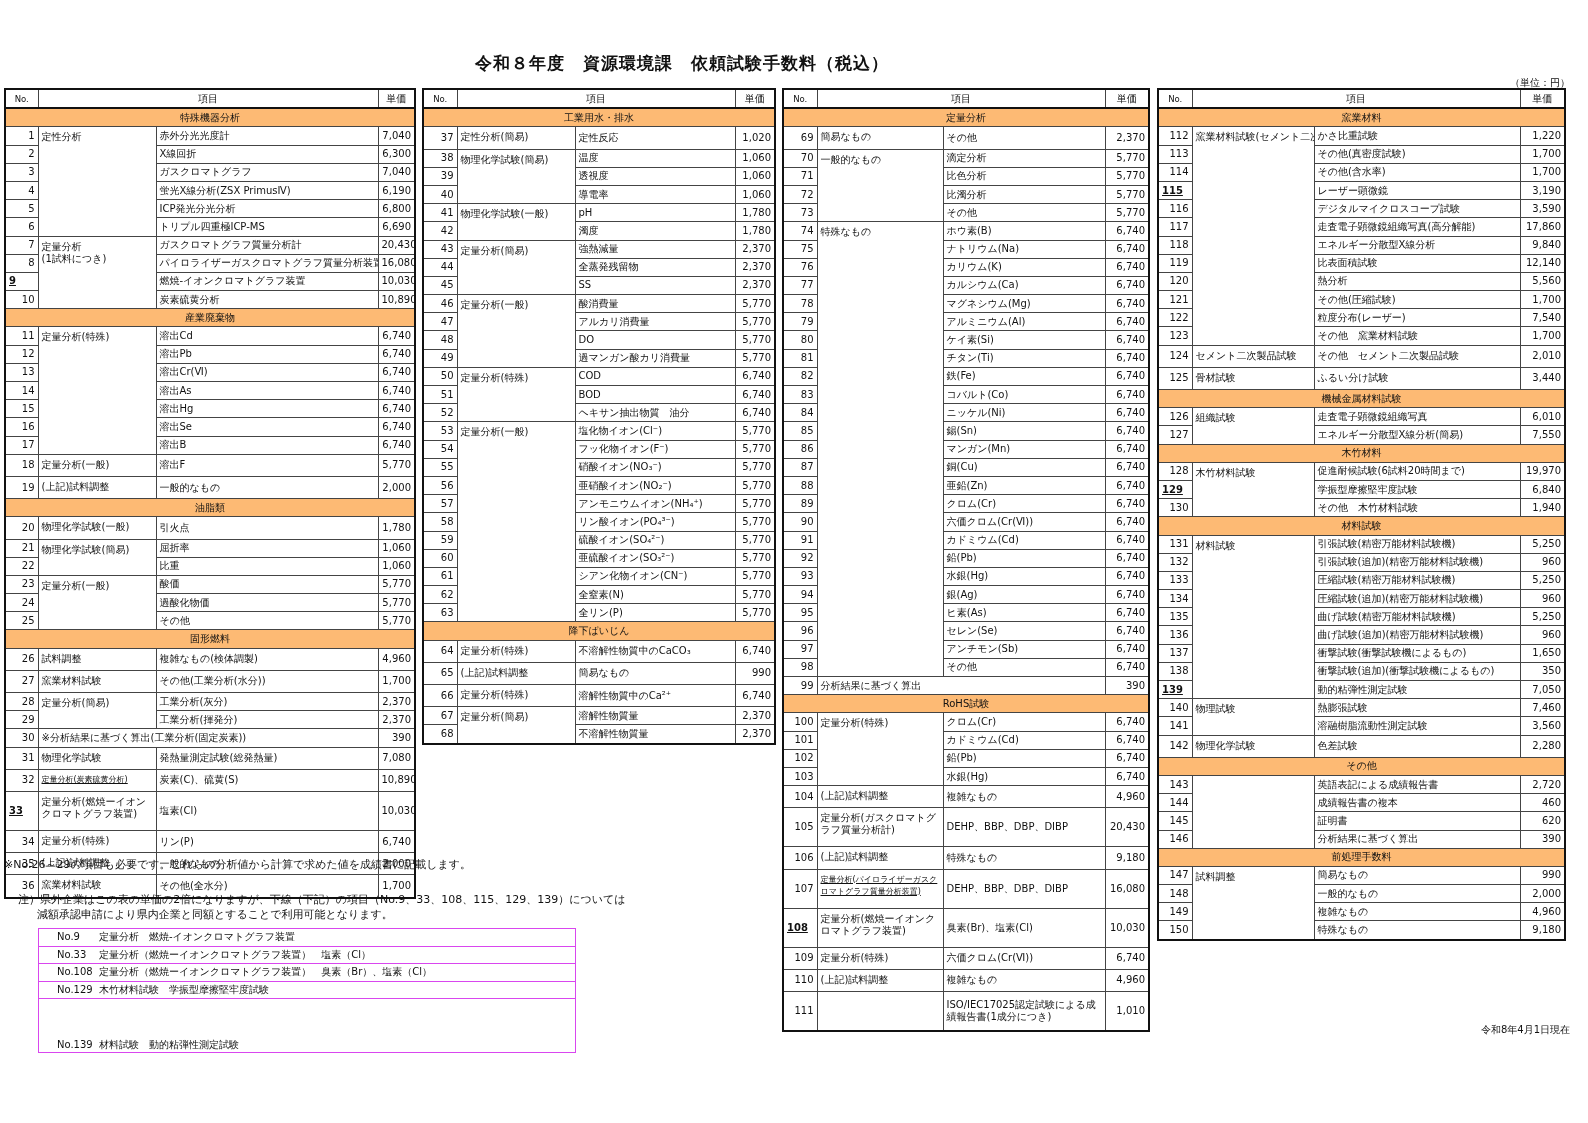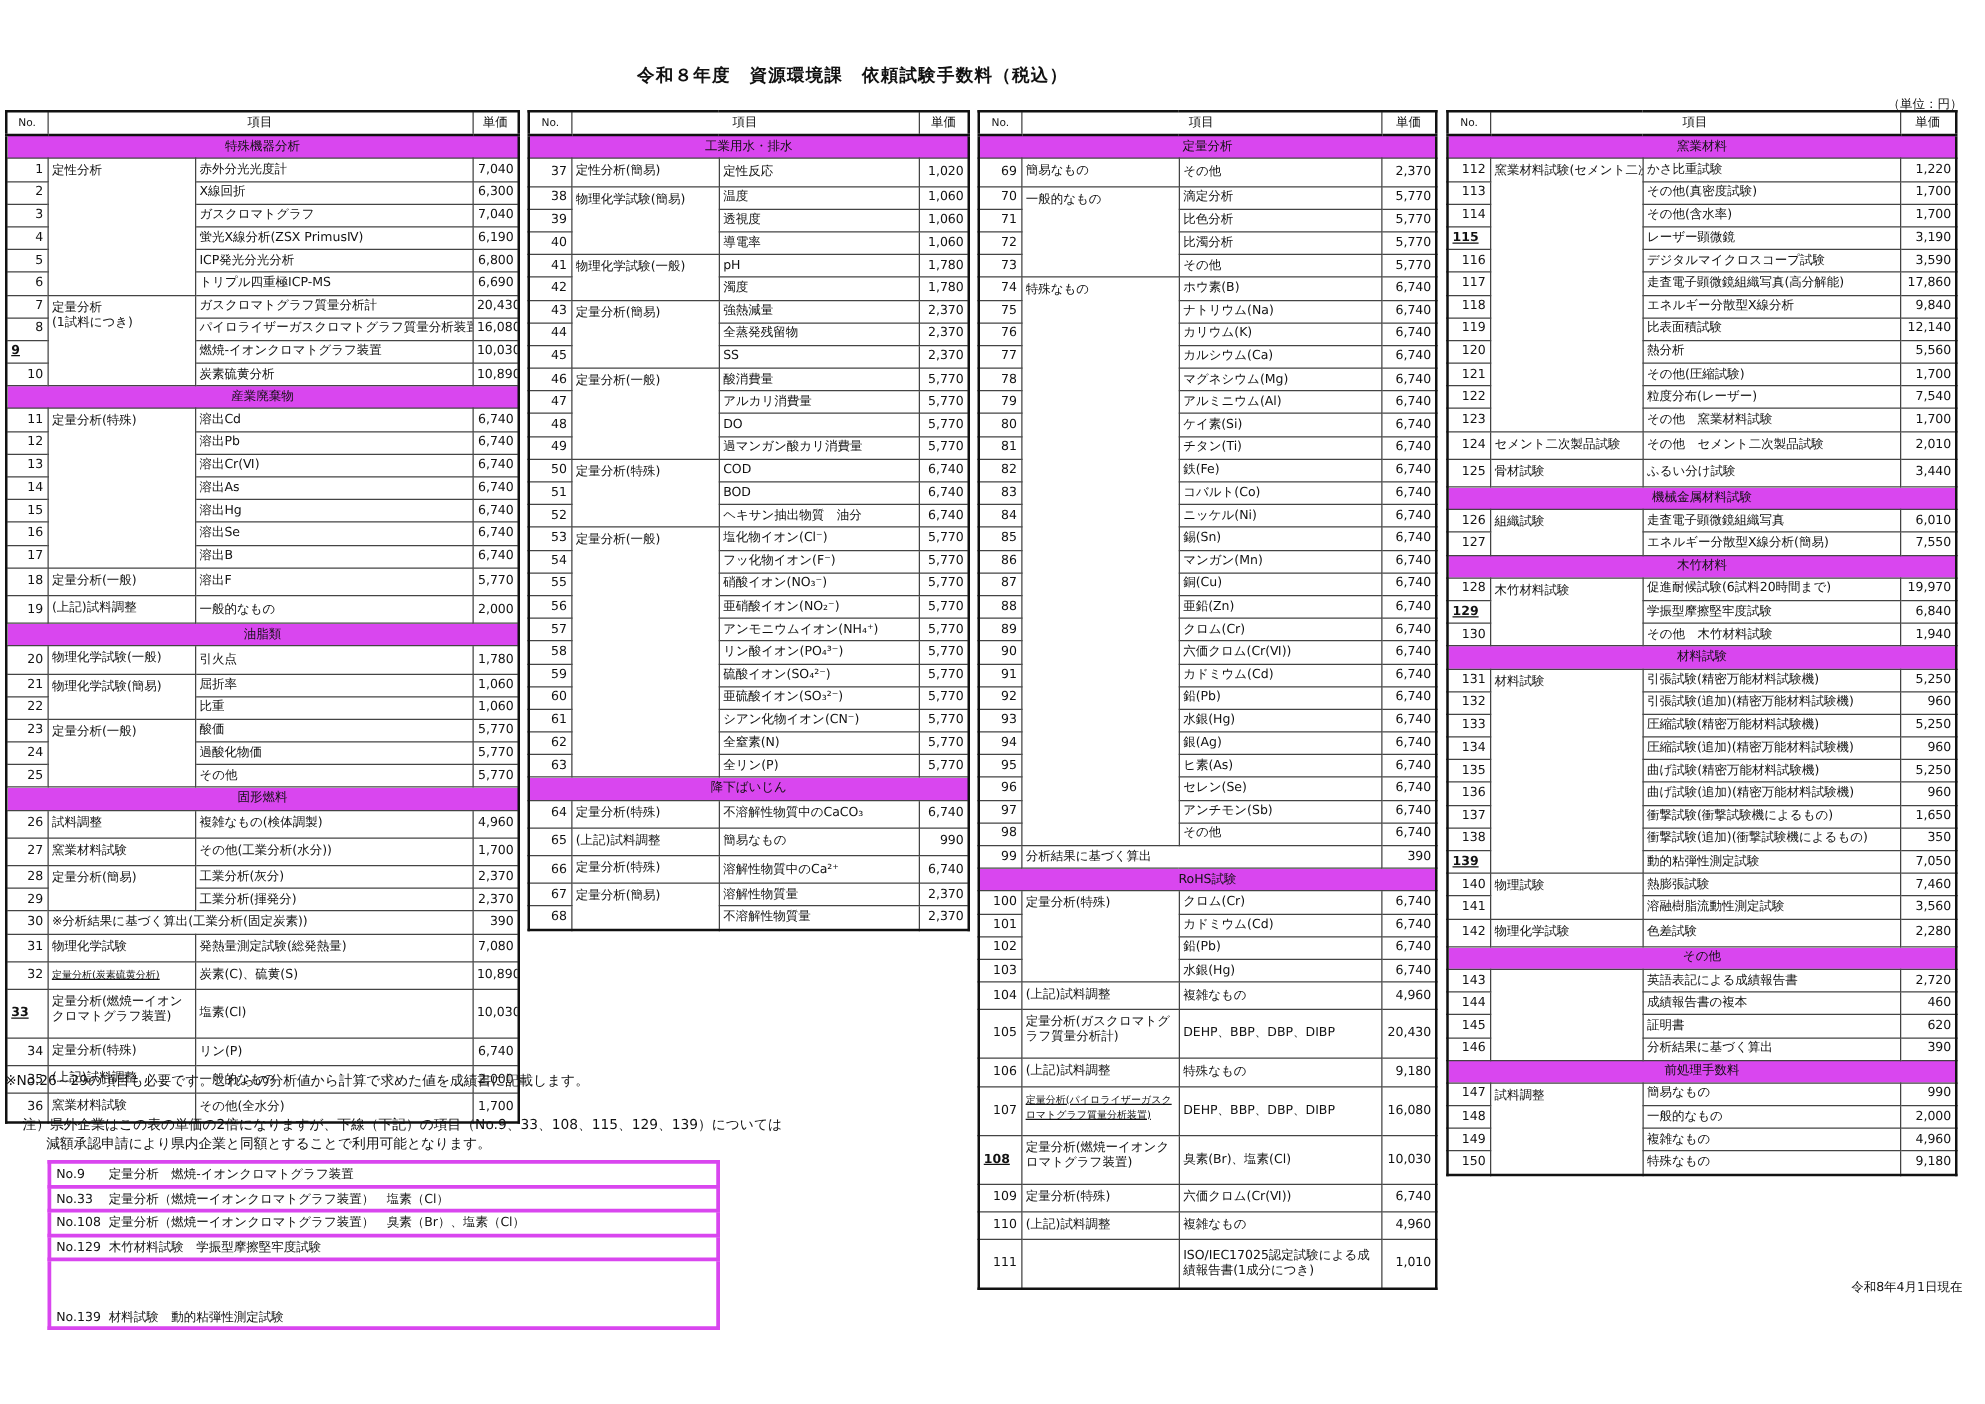--- a/index.html
+++ b/index.html
@@ -1,40 +1,40 @@
 <!DOCTYPE html>
 <html><head>
 <meta charset="utf-8">
 <style>
   html,body{margin:0;padding:0;background:#fff;}
   body{width:1588px;height:1123px;position:relative;overflow:hidden;font-family:"DejaVu Sans","Liberation Sans",sans-serif;color:#111;}
-  .title{position:absolute;left:0;width:1364px;top:52px;text-align:center;font-size:14px;font-weight:bold;letter-spacing:1px;}
+  .title{position:absolute;left:0;width:1364px;top:52px;text-align:center;font-size:17px;font-weight:bold;letter-spacing:1px;}
   .unit{position:absolute;right:18px;top:76px;font-size:10px;}
   .asof{position:absolute;right:18px;top:1023px;font-size:10px;}
   table.fee{position:absolute;border-collapse:collapse;border:2px solid #111;font-size:10px;table-layout:fixed;}
   table.fee td,table.fee th{border:1px solid #444;padding:0 3px;height:17.2px;line-height:12px;white-space:nowrap;overflow:hidden;font-weight:normal;}
   table.fee th{border-bottom:2px solid #111;font-size:10px;}
   table.fee th.no{font-size:8.5px;text-align:center;}
   table.fee td.no{text-align:right;}
   table.fee td.no.ul{text-decoration:underline;font-weight:bold;text-align:left;}
   table.fee td.cat{vertical-align:top;padding-top:4px;}
   table.fee td.price{text-align:right;}
-  table.fee td.sec{background:#d946ef;text-align:center;}
+  table.fee td.sec{background:#fdba74;text-align:center;}
   table.fee td.wrap{white-space:normal;}
   table.fee td.small{font-size:8px;text-decoration:underline;}
   table.fee tr.tall td{height:34px;}
   #t1{left:4px;top:88px;width:410px;}
   #t2{left:422px;top:88px;width:352px;}
   #t3{left:782px;top:88px;width:366px;}
   #t4{left:1157px;top:88px;width:407px;}
   .footnote{position:absolute;left:4px;top:857px;font-size:11px;}
   .note{position:absolute;left:18px;top:892px;font-size:11px;line-height:15px;}
   .note .l2{padding-left:19px;}
   table.disc{position:absolute;left:38px;top:928px;width:538px;border-collapse:collapse;font-size:10px;}
-  table.disc td{border:3px solid #d946ef;height:16.5px;padding:0 4px;white-space:nowrap;}
+  table.disc td{border:1px solid #d946ef;height:16.5px;padding:0 18px;white-space:nowrap;}
 </style>
 </head>
 <body>
 
 <div class="title">令和８年度　資源環境課　依頼試験手数料（税込）</div>
 <div class="unit">（単位：円）</div>
 
 <table class="fee" id="t1">
   <colgroup>
       <col style="width:33px">

